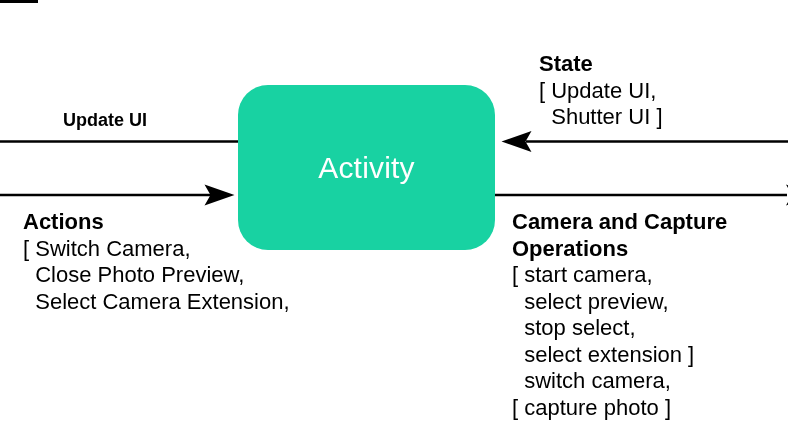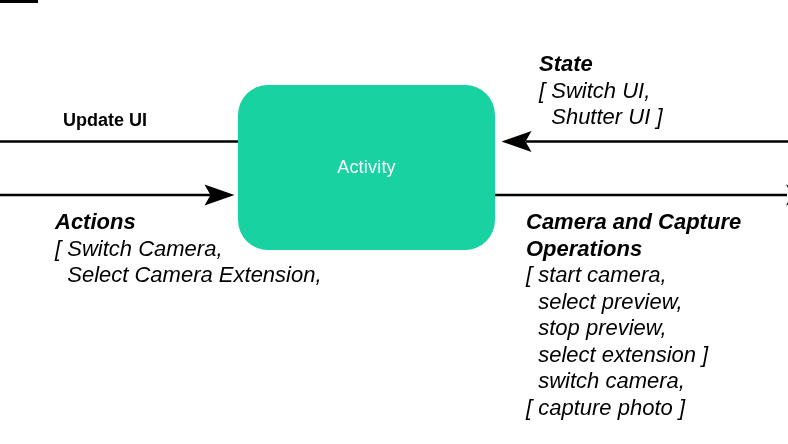--- a/index.html
+++ b/index.html
@@ -24,36 +24,35 @@
     position: absolute;
     left: 238px; top: 85px;
     width: 257px; height: 165px;
     display: flex;
     align-items: center;
     justify-content: center;
     pointer-events: none;
   }
   .node-label {
     color: #ffffff;
-    font-size: 18px;
+    font-size: 30px;
     letter-spacing: 0.2px;
   }
   .label-single {
     position: absolute;
     font-size: 18px;
     font-weight: bold;
     color: #000000;
     white-space: pre;
   }
   .text-block {
     position: absolute;
     color: #000000;
     font-size: 22px;
     line-height: 26.5px;
-    font-style: italic;
   }
   .text-block div { white-space: pre; }
   .bold { font-weight: bold; }
 </style>
 </head>
 <body>
 
 <div class="canvas">
 
   <svg class="wires" viewBox="0 0 788 444" xmlns="http://www.w3.org/2000/svg">
@@ -81,36 +80,37 @@
 
     <rect x="238" y="85" width="257" height="165" rx="30" ry="30" fill="#18d2a2"></rect>
   </svg>
 
   <div class="node-label-layer">
     <span class="node-label">Activity</span>
   </div>
 
   <div class="label-single" style="left:63px; top:110px;">Update UI</div>
 
-  <div class="text-block" style="left:23px; top:209px;margin-left:32px;">
+  <div class="text-block" style="left:23px; top:209px;">
     <div class="bold">Actions</div>
     <div>[ Switch Camera,</div>
+    <div>  Close Photo Preview,</div>
     <div>  Select Camera Extension,</div>
   </div>
 
   <div class="text-block" style="left:539px; top:51px;">
     <div class="bold">State</div>
-    <div>[ Switch UI,</div>
+    <div>[ Update UI,</div>
     <div>  Shutter UI ]</div>
   </div>
 
-  <div class="text-block" style="left:526px; top:209px;">
+  <div class="text-block" style="left:512px; top:209px;">
     <div class="bold">Camera and Capture</div>
     <div class="bold">Operations</div>
     <div>[ start camera,</div>
     <div>  select preview,</div>
-    <div>  stop preview,</div>
+    <div>  stop select,</div>
     <div>  select extension ]</div>
     <div>  switch camera,</div>
     <div>[ capture photo ]</div>
   </div>
 
 </div>
 
 </body></html>

